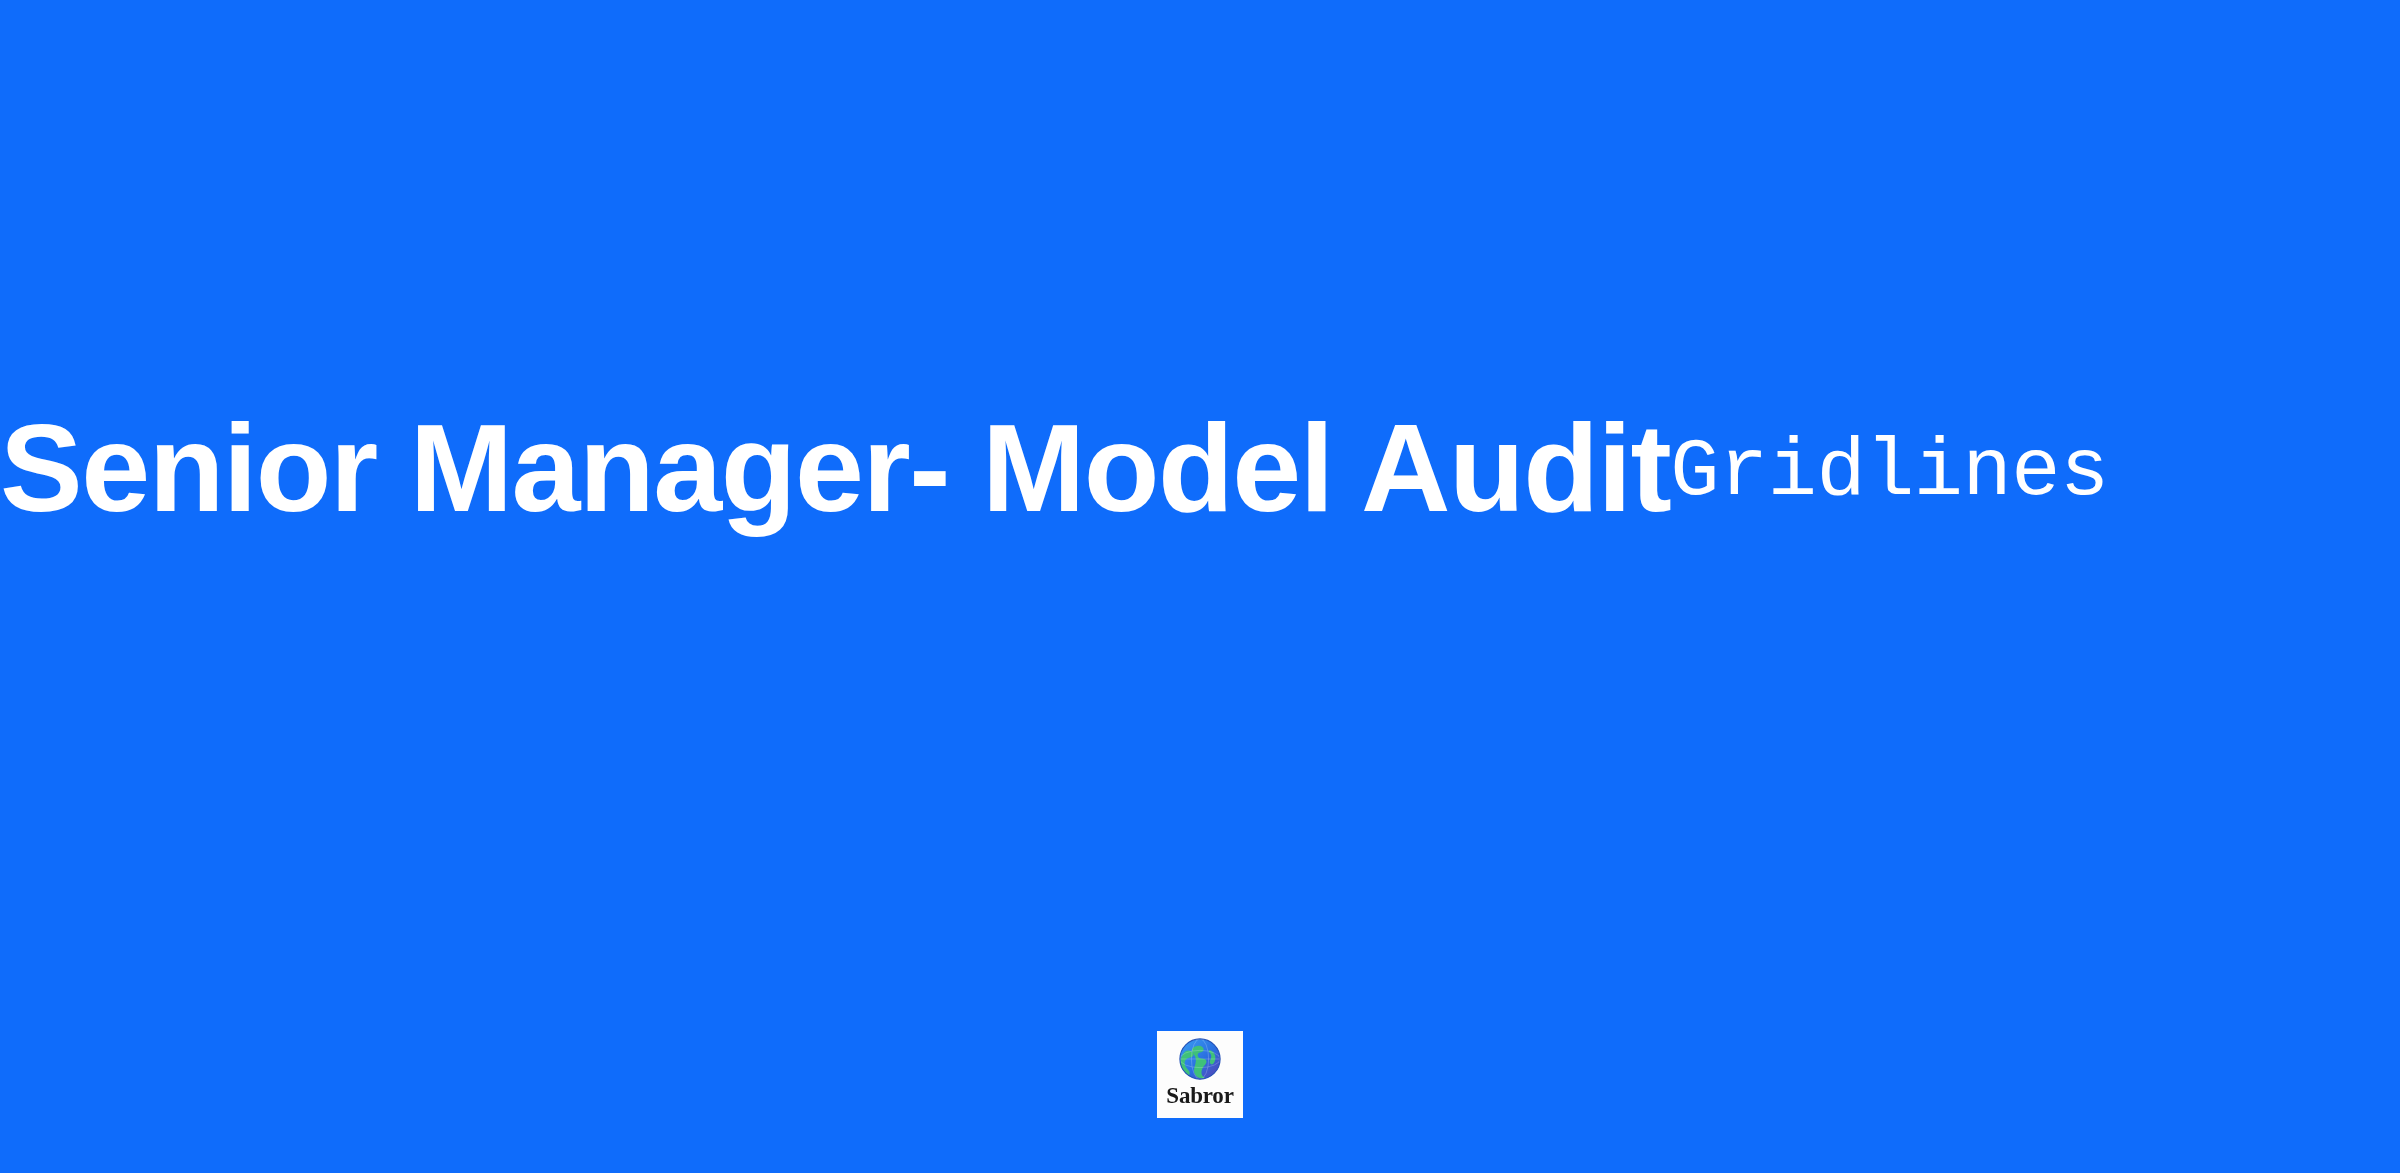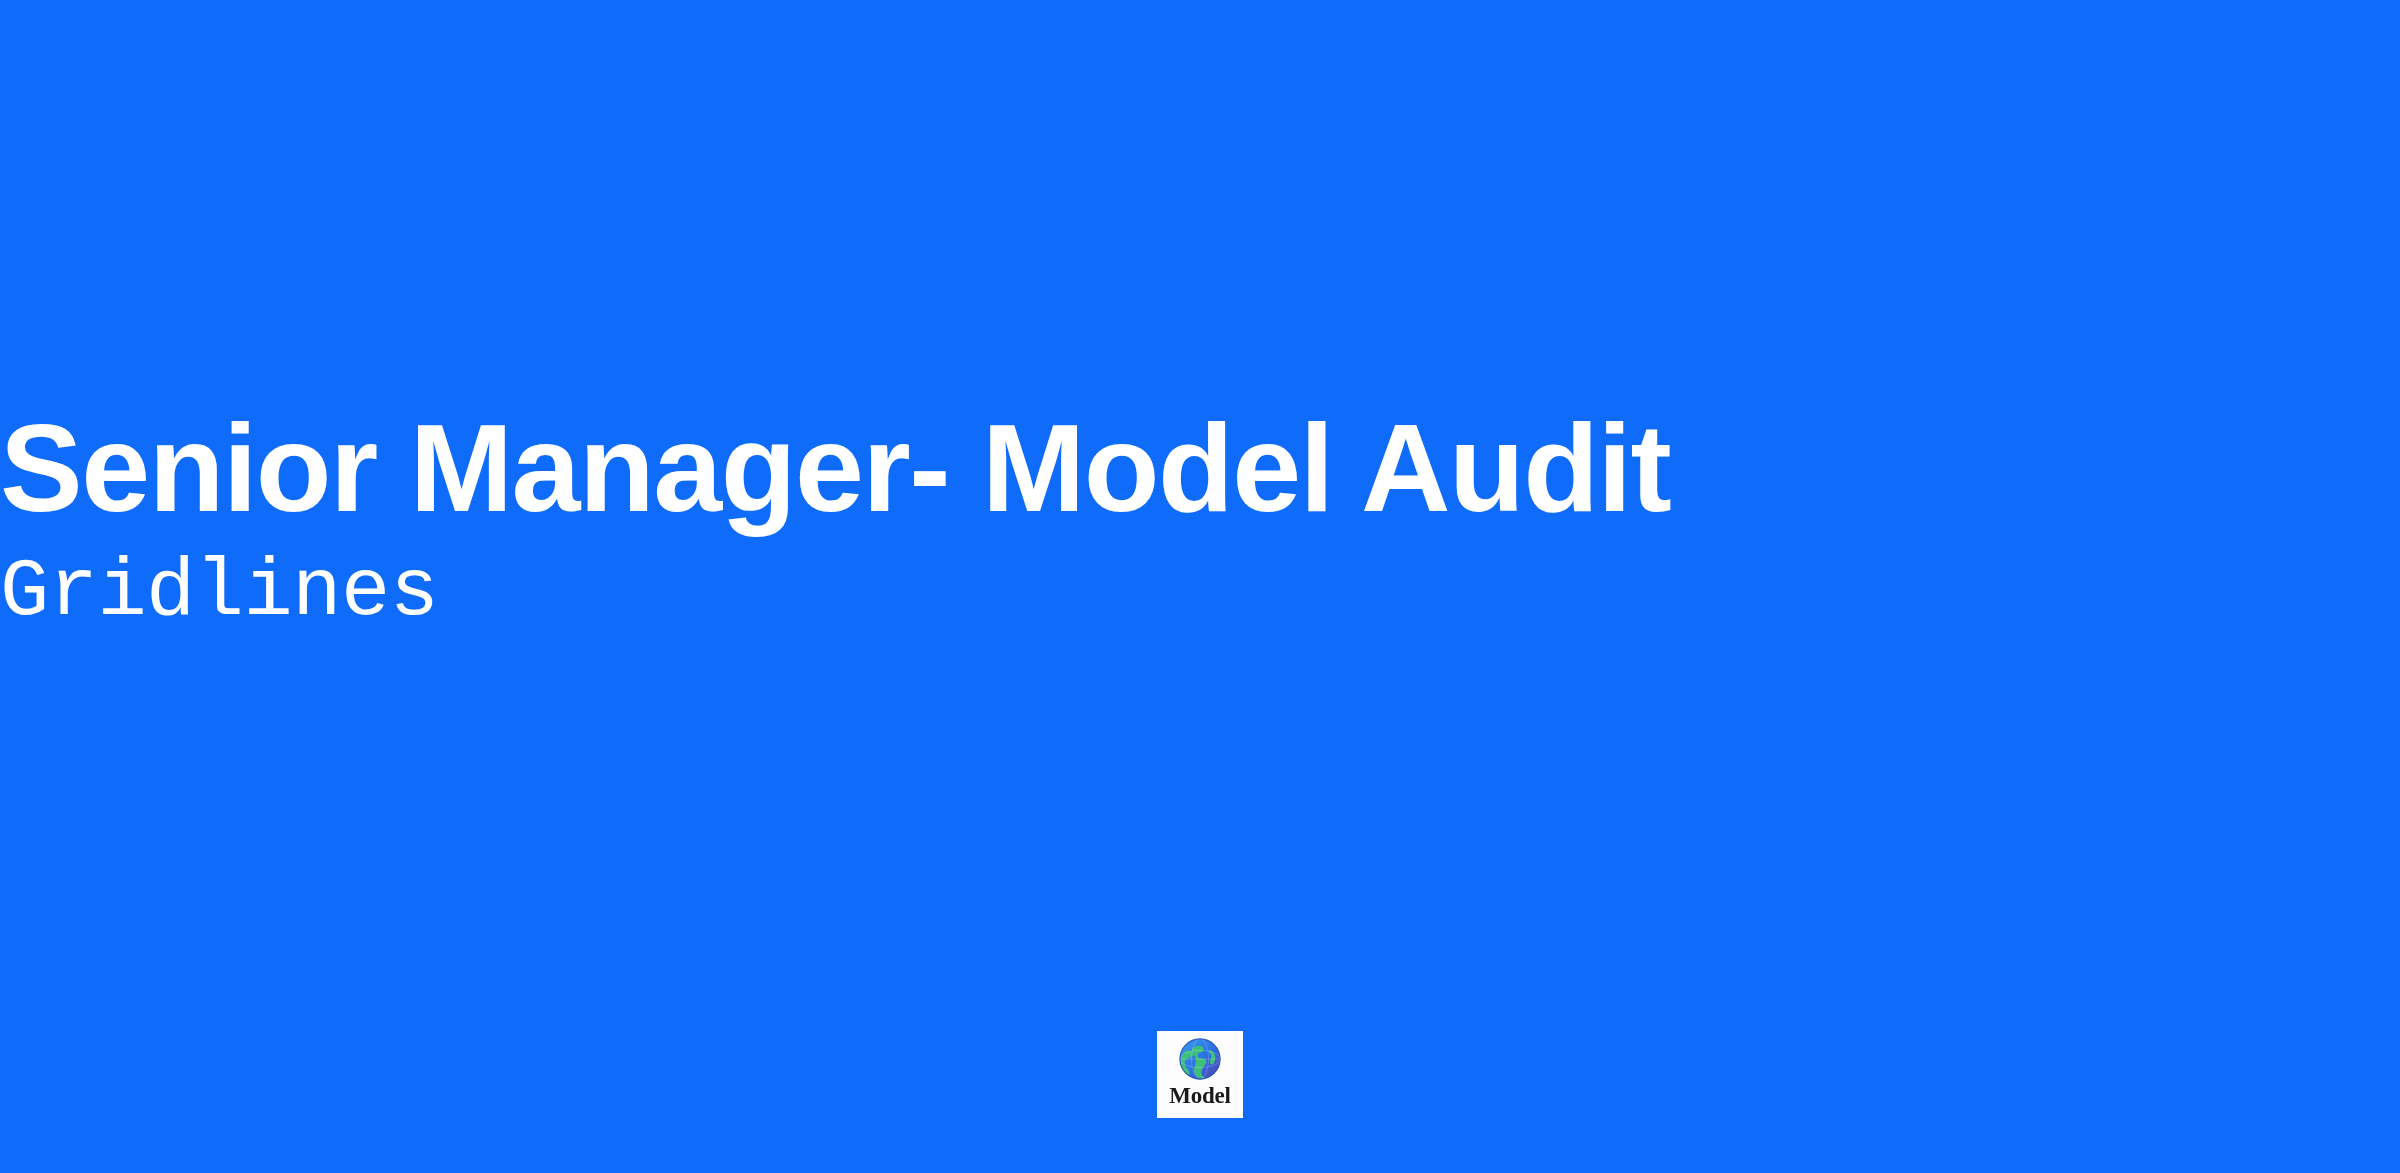--- a/index.html
+++ b/index.html
@@ -25,22 +25,22 @@
     overflow: hidden;
   }
 
   
   .hero {
     position: absolute;
     left: 0;
     right: 0;
     top: 398px;
     display: flex;
-    flex-direction: column;
-    align-items: flex-start;
+    flex-direction: row;
+    align-items: center;
     justify-content: flex-start;
   }
 
   .hero-title {
     font-family: "Liberation Sans", sans-serif;
     font-size: 124px;
     font-weight: 700;
     line-height: 1.14;
     letter-spacing: -1.5px;
     color: #ffffff;
@@ -125,16 +125,16 @@
         <path d="M28 14c3-1 6 0 8 2 2 2 1 5-1 6-2 1-5 1-6 3-1 3 1 5 3 6 3 1 6 0 8 2 2 2 1 5-1 7-3 3-5 7-5 11 0 3 2 6 5 7-4 2-9 1-12-2-3-3-4-7-3-11 1-5 3-9 2-14-1-4-4-6-5-10-1-3 2-6 7-7z"></path>
         <path d="M47 20c3 1 5 4 6 7 1 4 0 8-2 11-1 2-4 2-5 0-1-2 0-4 1-6 1-3 1-6-1-8-2-2-3-5 1-4z"></path>
       </g>
       <g clip-path="url(#globeClip)" fill="none" stroke="#ffffff" stroke-opacity="0.28" stroke-width="1">
         <ellipse cx="32" cy="32" rx="28" ry="12"></ellipse>
         <ellipse cx="32" cy="32" rx="12" ry="28"></ellipse>
         <line x1="4" y1="32" x2="60" y2="32"></line>
       </g>
       <circle cx="32" cy="32" r="28" fill="none" stroke="#2452b8" stroke-width="1.5"></circle>
     </svg>
-    <div class="brand-name">Model</div>
+    <div class="brand-name">Sabror</div>
   </div>
 
 </div>
 
 </body></html>

